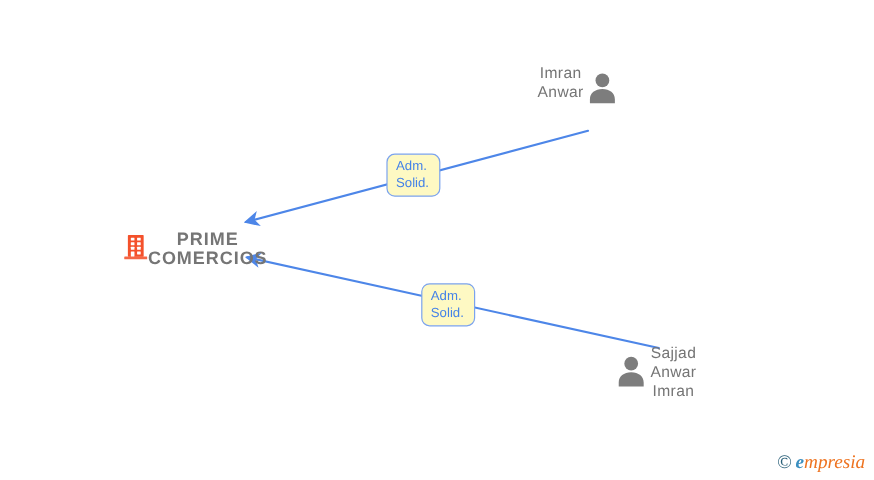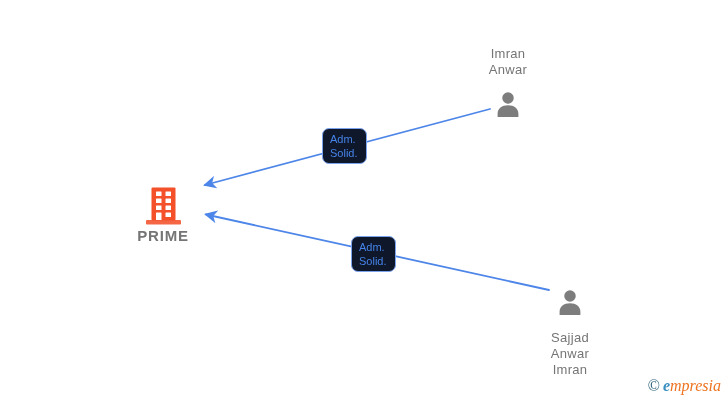--- a/index.html
+++ b/index.html
@@ -19,21 +19,20 @@
     stroke: var(--arrow);
     stroke-width: 1.8;
     stroke-linecap: round;
     fill: none;
   }
   #arrowhead path { fill: var(--arrow); }
 
   .node {
     position: absolute;
     display: flex;
-    flex-direction: column;
     align-items: center;
     width: 120px;
   }
   .node-label {
     color: var(--text);
     font-size: 13px;
     line-height: 15.5px;
     letter-spacing: 0.3px;
     text-align: center;
   }
@@ -48,28 +47,28 @@
     font-size: 15px;
     line-height: 15.5px;
     letter-spacing: 0.8px;
     text-align: center;
   }
   .person-icon { width: 32px; height: 34px; }
   .person-icon g { fill: var(--person); }
   .imran-node { left: 448px; top: 46px; }
   .imran-node .person-icon { margin-top: 11px; }
   .sajjad-node { left: 510px; top: 286px; }
-  .sajjad-node .node-label { margin-top: 10px; line-height: 16px; }
+  .sajjad-node .node-label { margin-top: 0; line-height: 16px; }
 
   .edge-label {
     position: absolute;
     box-sizing: border-box;
     width: 45px;
     height: 36px;
-    background: #0f172a;
+    background: #fef9c3;
     border: 1.5px solid var(--label_border);
     border-radius: 7px;
     color: var(--arrow_label);
     font-size: 11px;
     line-height: 14px;
     padding: 3px 0 0 7px;
   }
   .edge-label-top { left: 322px; top: 128px; }
   .edge-label-bottom { left: 351px; top: 236px; }
 
@@ -110,20 +109,21 @@
         <rect x="11" y="11.5" width="5.5" height="4.5" rx="0.5"></rect>
         <rect x="20.5" y="11.5" width="5.5" height="4.5" rx="0.5"></rect>
         <rect x="11" y="18.5" width="5.5" height="4.5" rx="0.5"></rect>
         <rect x="20.5" y="18.5" width="5.5" height="4.5" rx="0.5"></rect>
         <rect x="20.5" y="25.5" width="5.5" height="4.5" rx="0.5"></rect>
         <rect x="11" y="25.5" width="5.5" height="7.5" rx="0.5"></rect>
       </g>
     </svg>
     <div class="company-label">
       <div>PRIME</div>
+      <div>COMERCIOS</div>
     </div>
   </div>
 
   <div class="node imran-node">
     <div class="node-label">
       <div>Imran</div>
       <div>Anwar</div>
     </div>
     <svg class="person-icon" viewBox="0 0 24 24" aria-hidden="true">
       <g>

